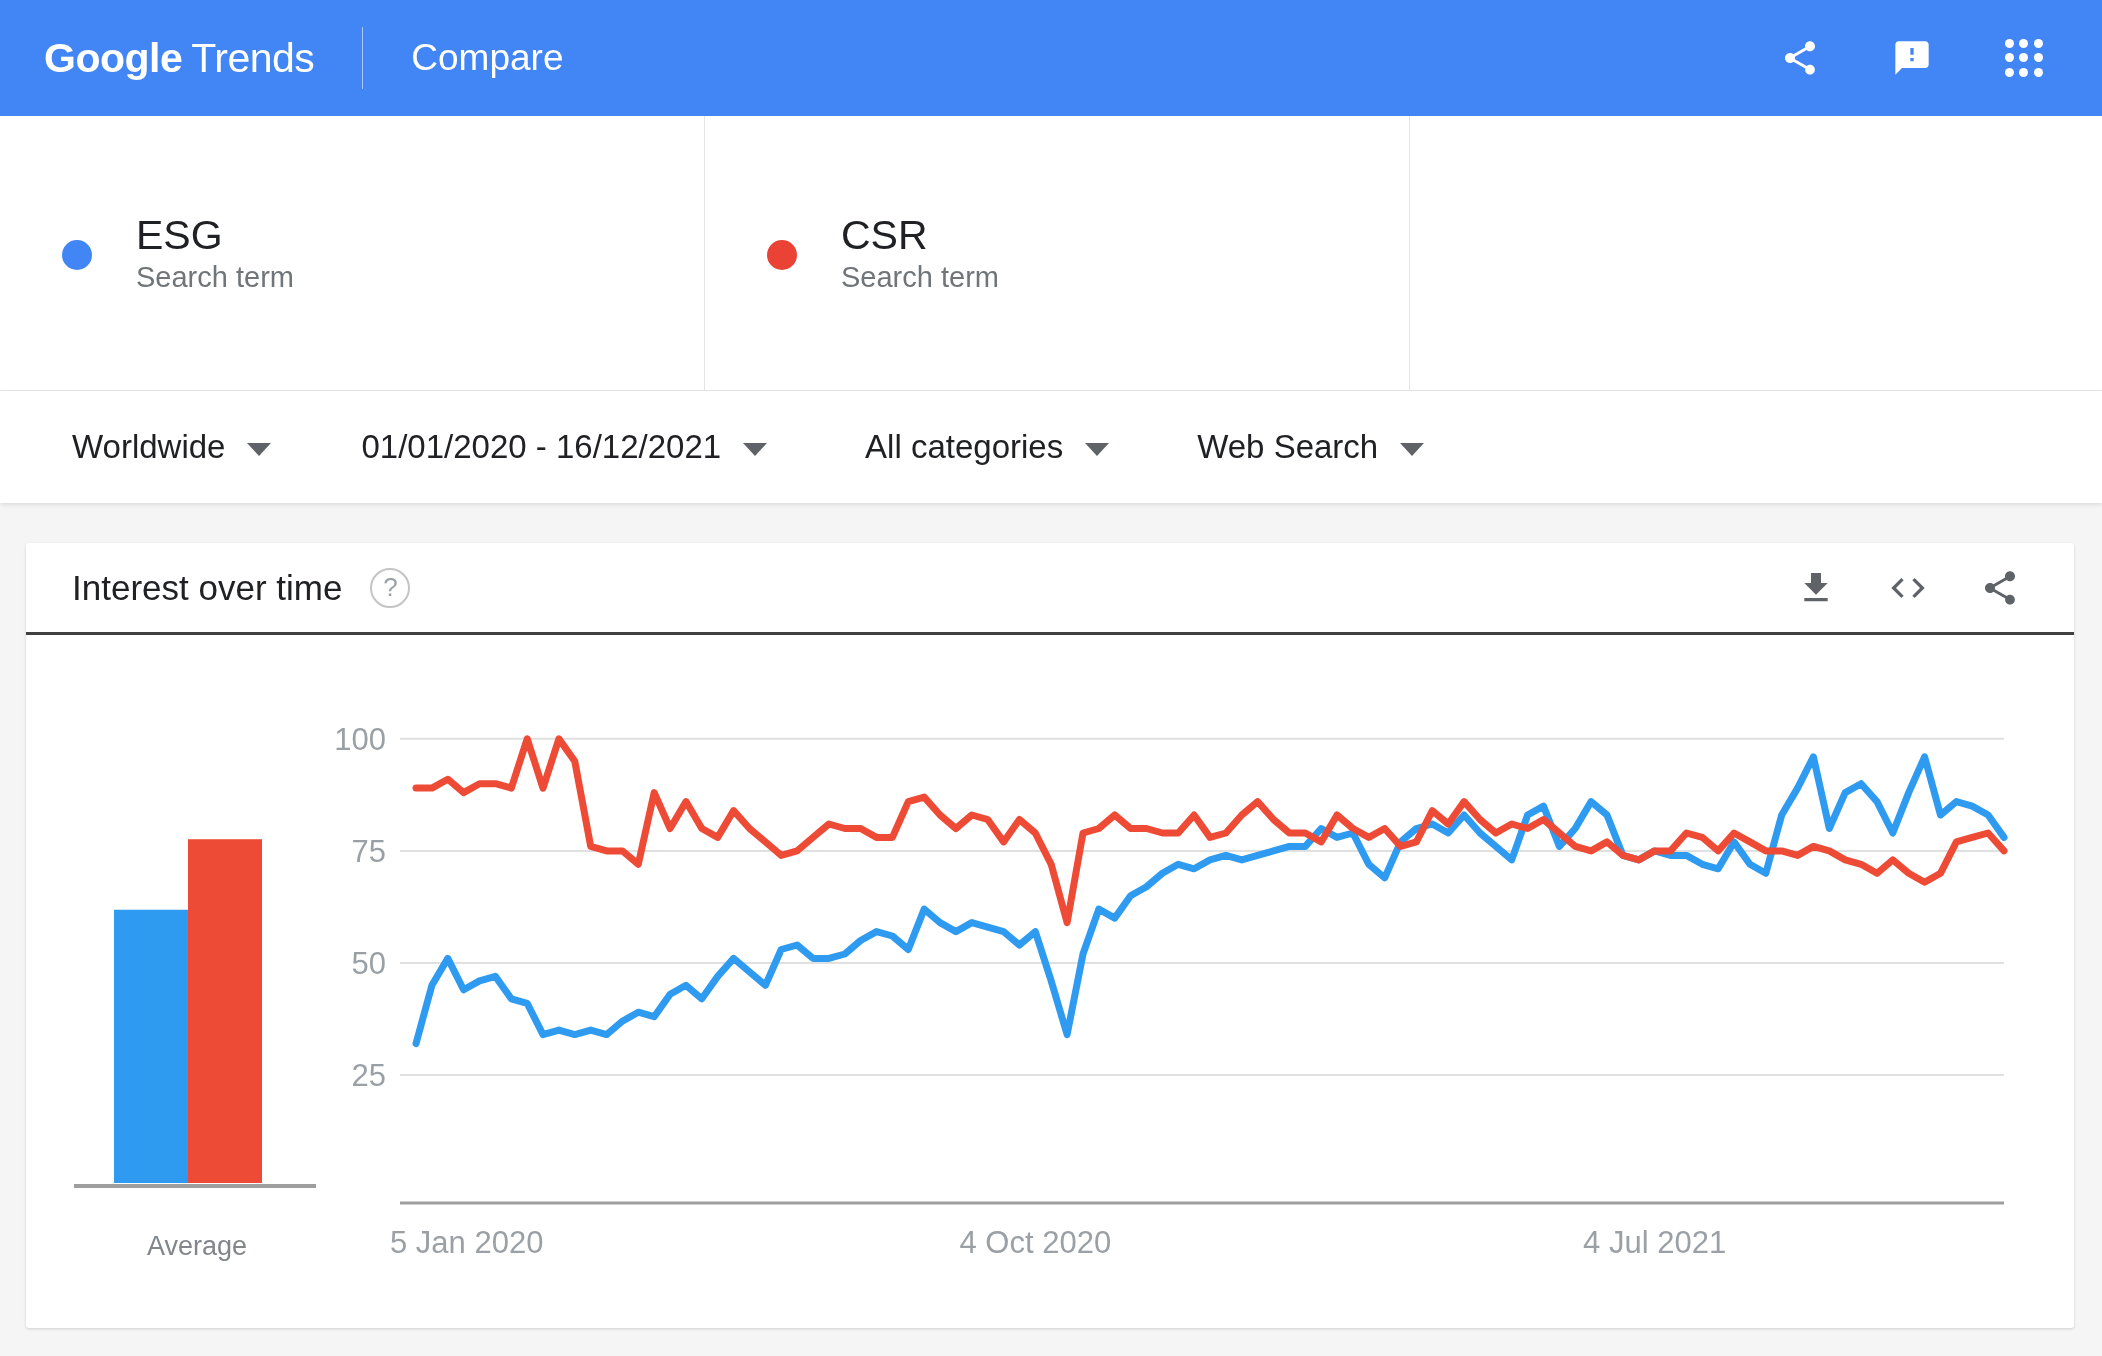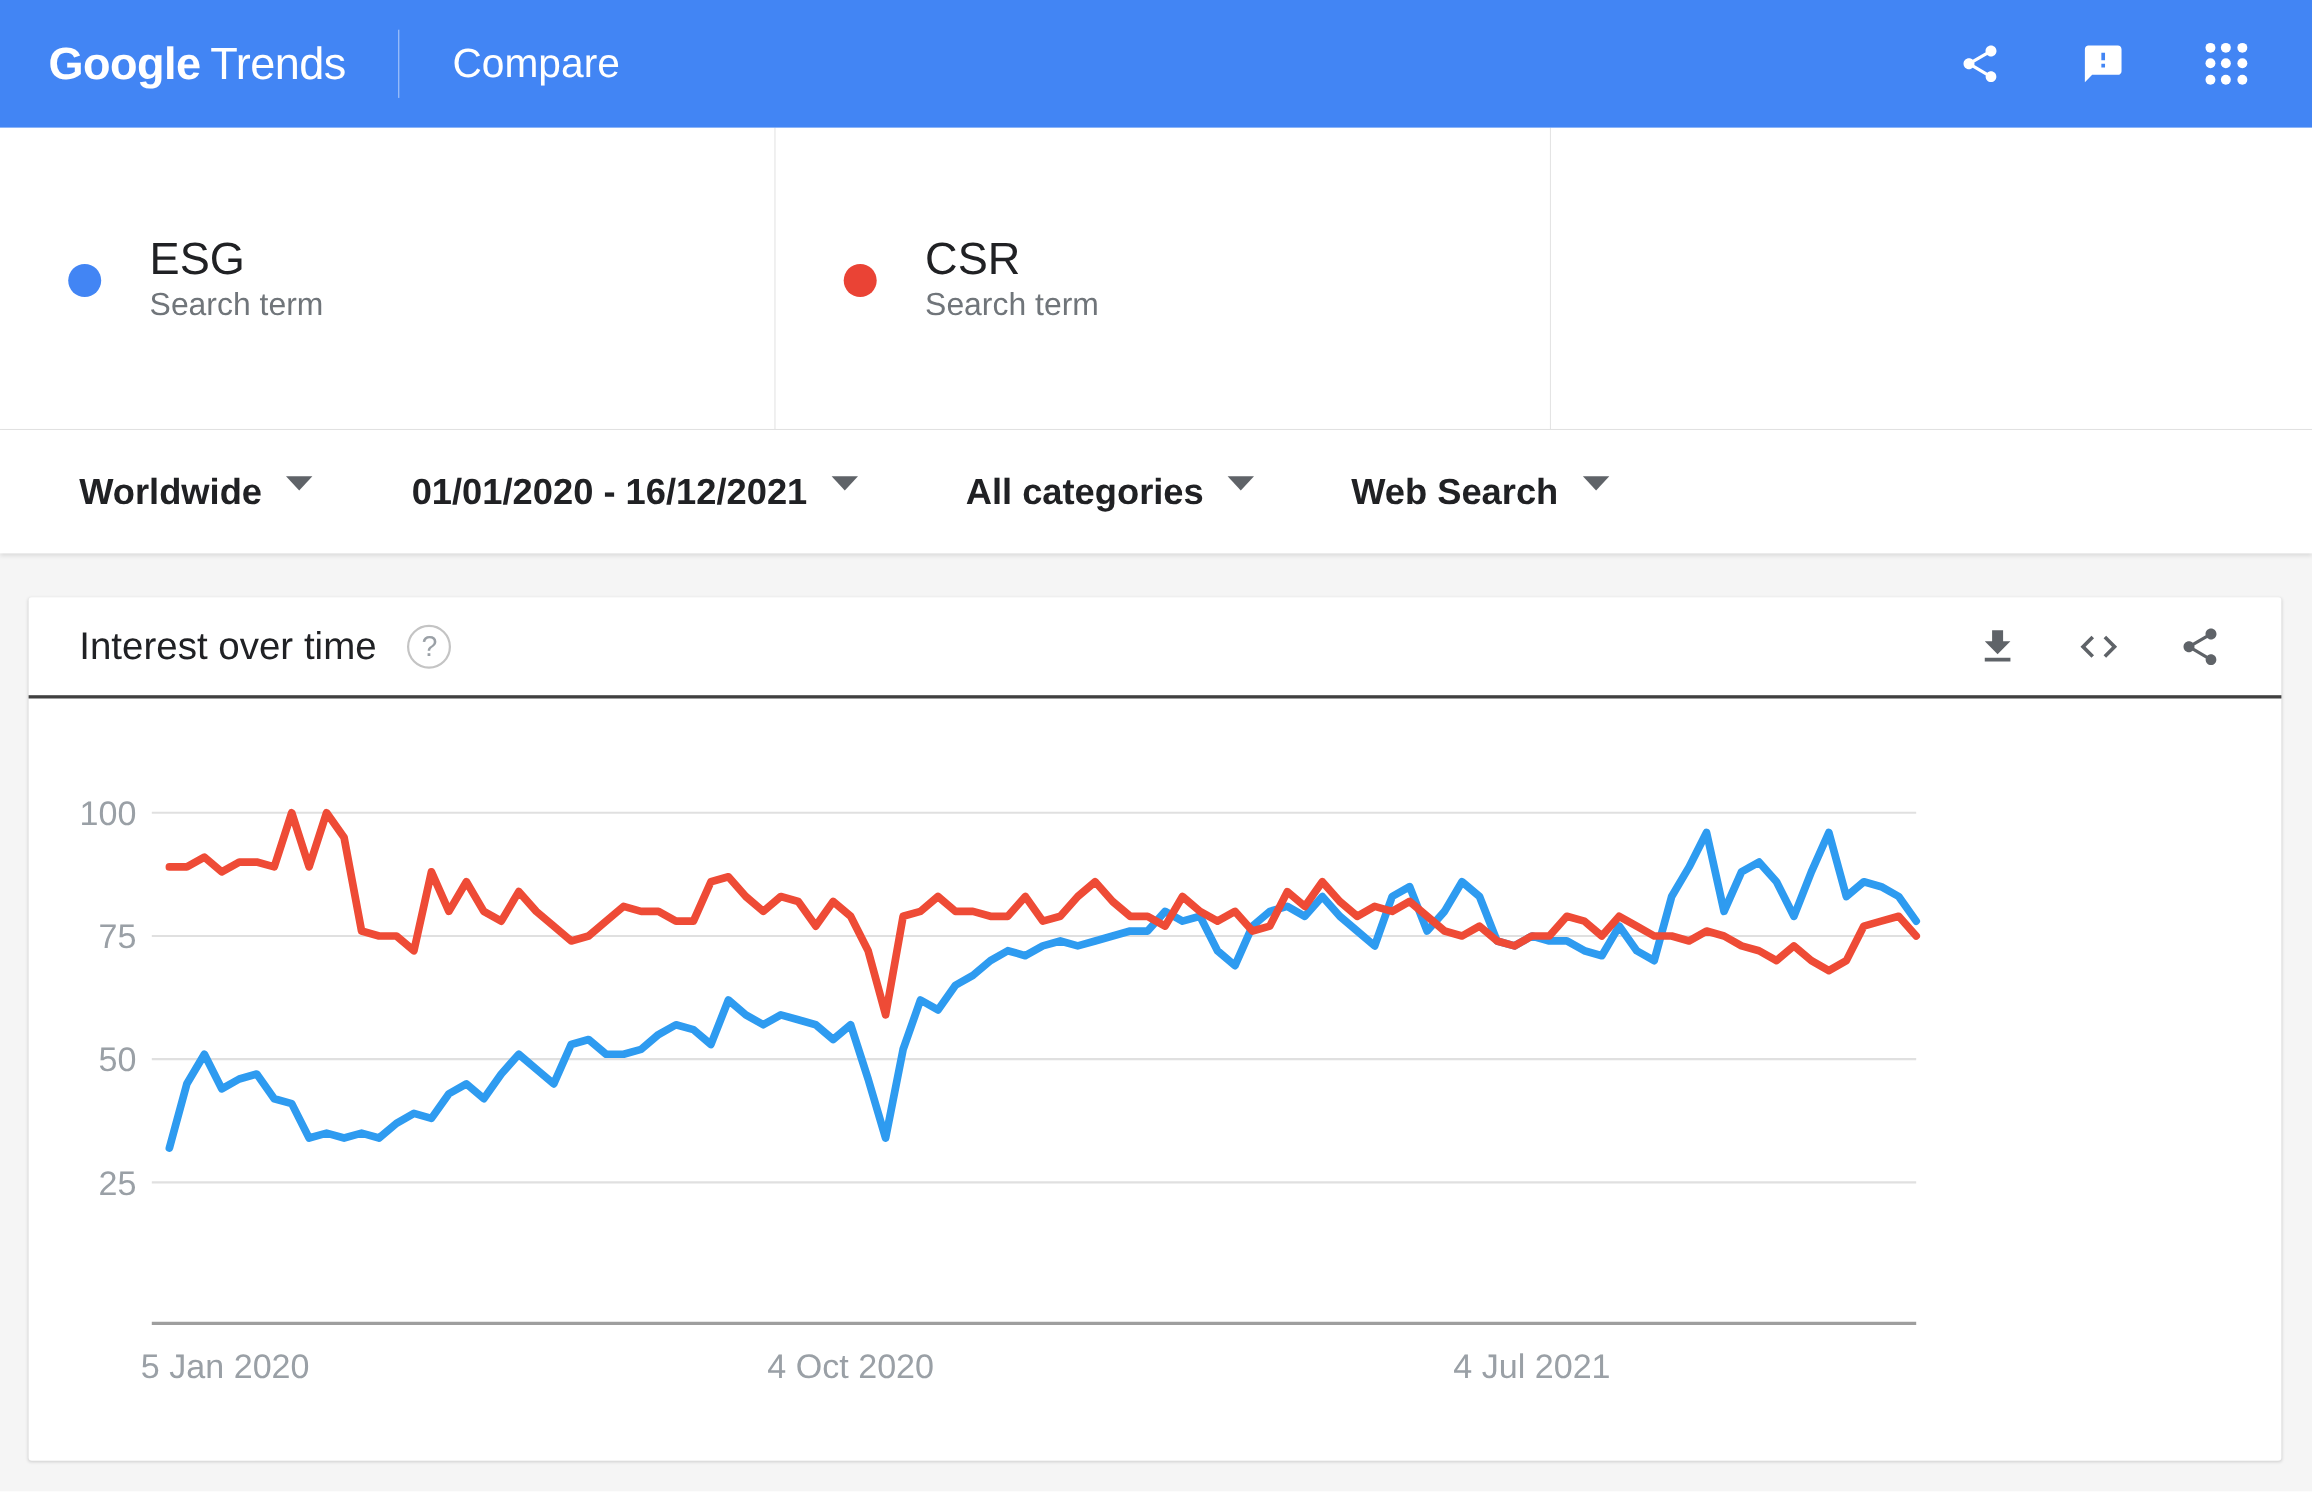--- a/index.html
+++ b/index.html
@@ -123,24 +123,23 @@
     display: flex;
     align-items: center;
     padding-left: 72px;
     background: #ffffff;
     box-shadow: 0 2px 4px rgba(0,0,0,0.10);
     position: relative;
     z-index: 3;
   }
   .filter-item {
     display: flex;
-    align-items: flex-start;
+    align-items: center;
     cursor: pointer;
     white-space: nowrap;
-    font-weight: bold;
   }
   .filter-label { font-size: 33px; color: #202124; }
   .caret {
     width: 0; height: 0;
     border-left: 12px solid transparent;
     border-right: 12px solid transparent;
     border-top: 13px solid #5f6368;
     margin-left: 22px;
     margin-top: 5px;
   }
@@ -314,20 +313,28 @@
         <div class="card-icon-btn">
           <svg width="40" height="40" viewBox="0 0 24 24">
             <path fill="#5f6368" d="M18 16.08c-.76 0-1.44.3-1.96.77L8.91 12.7c.05-.23.09-.46.09-.7s-.04-.47-.09-.7l7.05-4.11c.54.5 1.25.81 2.04.81 1.66 0 3-1.34 3-3s-1.34-3-3-3-3 1.34-3 3c0 .24.04.47.09.7L8.04 9.81C7.5 9.31 6.79 9 6 9c-1.66 0-3 1.34-3 3s1.34 3 3 3c.79 0 1.5-.31 2.04-.81l7.12 4.16c-.05.21-.08.43-.08.65 0 1.61 1.31 2.92 2.92 2.92s2.92-1.31 2.92-2.92-1.31-2.92-2.92-2.92z"></path>
           </svg>
         </div>
       </div>
     </div>
 
     <div class="chart-body">
 
+      <div class="avg-panel">
+        <svg id="avg-svg" width="262" height="560" viewBox="0 0 262 560">
+            <rect x="48" y="222.74074074074076" width="74" height="273.25925925925924" fill="#2E9BF0"></rect>
+            <rect x="122" y="152.22222222222223" width="74" height="343.77777777777777" fill="#EE4B36"></rect>
+            <line x1="8" x2="250" y1="499" y2="499" stroke="#9e9e9e" stroke-width="4"></line>
+          </svg>
+        <div class="avg-label">Average</div>
+      </div>
 
       <div class="trend-panel">
         <svg id="trend-svg" width="1700" height="620" viewBox="0 0 1700 620" preserveAspectRatio="none">
             <line x1="72" x2="1676" y1="51.85185185185185" y2="51.85185185185185" stroke="#e0e0e0" stroke-width="2"></line>
             <text x="58" y="62.85185185185185" text-anchor="end" font-size="31" fill="#9aa0a6" font-family="&quot;Liberation Sans&quot;, sans-serif">100</text>
             <line x1="72" x2="1676" y1="163.8888888888889" y2="163.8888888888889" stroke="#e0e0e0" stroke-width="2"></line>
             <text x="58" y="174.8888888888889" text-anchor="end" font-size="31" fill="#9aa0a6" font-family="&quot;Liberation Sans&quot;, sans-serif">75</text>
             <line x1="72" x2="1676" y1="275.9259259259259" y2="275.9259259259259" stroke="#e0e0e0" stroke-width="2"></line>
             <text x="58" y="286.9259259259259" text-anchor="end" font-size="31" fill="#9aa0a6" font-family="&quot;Liberation Sans&quot;, sans-serif">50</text>
             <line x1="72" x2="1676" y1="387.96296296296293" y2="387.96296296296293" stroke="#e0e0e0" stroke-width="2"></line>

